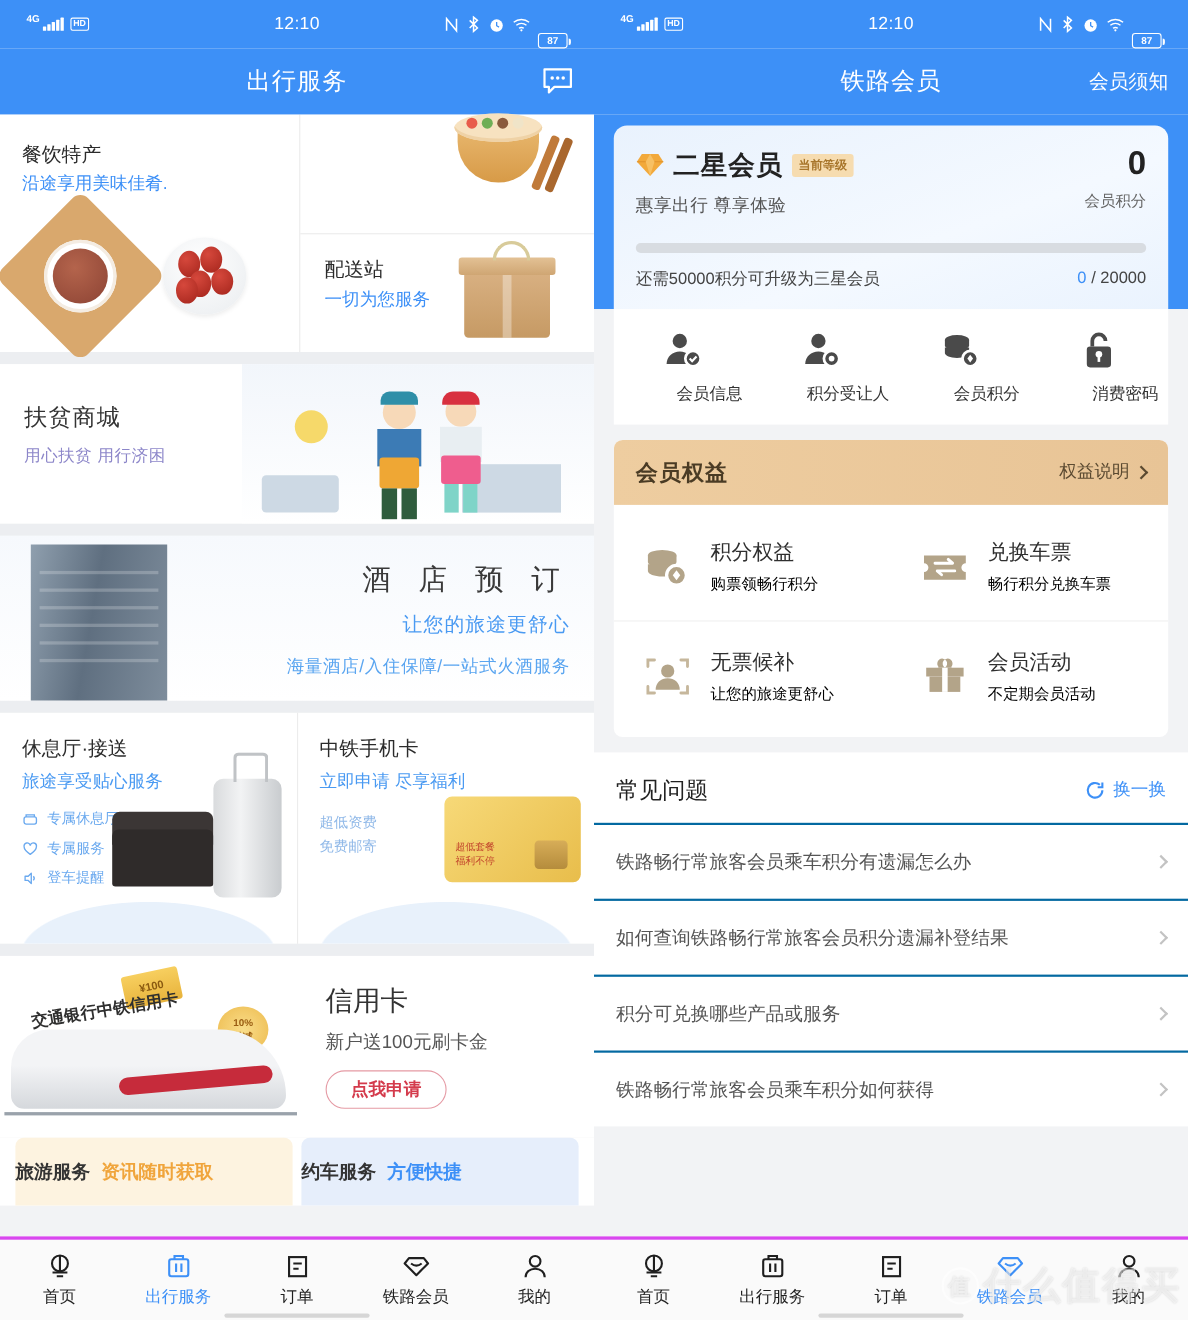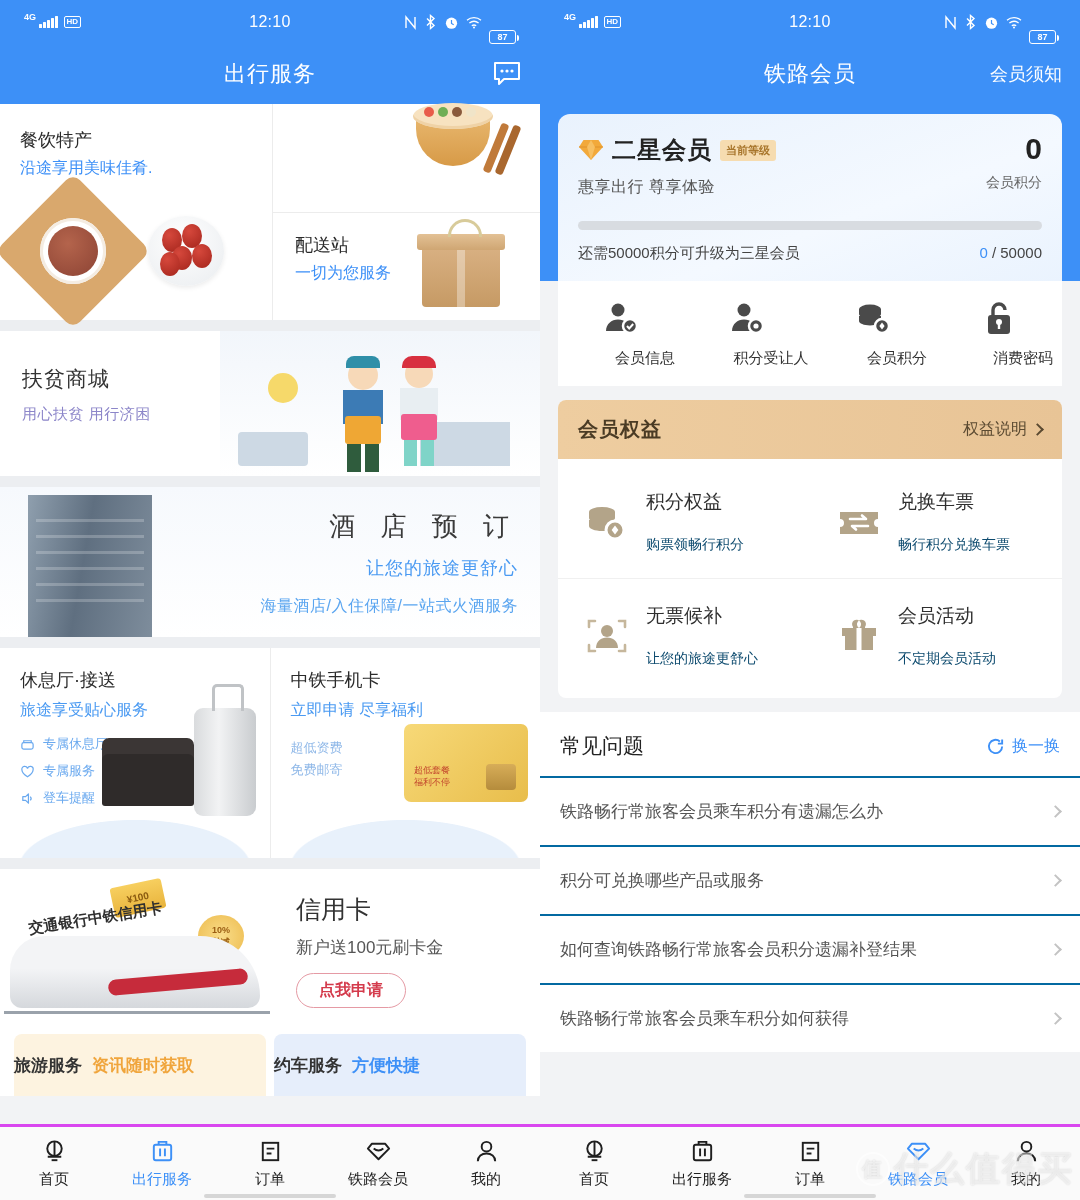--- a/index.html
+++ b/index.html
@@ -203,21 +203,21 @@
 
   .rights { margin: 0 18px; background: #fff; border-radius: 8px; overflow: hidden; }
   .rights-head { background: linear-gradient(90deg,#eecda0,#e8c496); padding: 16px 20px;
     display: flex; align-items: center; }
   .rights-title { font-size: 20px; color: #4a3b24; font-weight: bold; letter-spacing: 1px; }
   .rights-more { margin-left: auto; font-size: 16px; color: #5b4a31; display: flex; align-items: center; gap: 6px; }
   .rights-grid { display: grid; grid-template-columns: 1fr 1fr; padding: 6px 0; }
   .rg-cell { display: flex; gap: 16px; align-items: center; padding: 24px 10px 24px 26px; }
   .rg-cell.bt { border-top: 1px solid #f0f0f0; }
   .rg-t1 { font-size: 19px; color: #2f2f2f; }
-  .rg-t2 { font-size: 14px; color: #0c4a6e; margin-top: 21px; }
+  .rg-t2 { font-size: 14px; color: #000000; margin-top: 7px; }
 
   .faq { margin: 14px 0 0; background: #fff; }
   .faq-head { display: flex; align-items: center; padding: 20px 20px 16px; }
   .faq-title { font-size: 21px; color: #222; }
   .faq-refresh { margin-left: auto; display: flex; align-items: center; gap: 7px;
     color: #3d90f7; font-size: 16px; }
   .faq-item { display: flex; align-items: center; padding: 22px 20px;
     border-top: 2px solid #0369a1; font-size: 17px; color: #555; }
   .faq-item .chev { margin-left: auto; color: #c3c3c3; }
 
@@ -565,21 +565,21 @@
             <div class="mc-points">0</div>
             <div class="mc-plabel">会员积分</div>
           </div>
         </div>
         <div class="prog"></div>
         <div class="prog-row">
           <span>还需50000积分可升级为三星会员</span>
           <span>
             <span class="prog-cur">0</span>
             <span>/</span>
-            <span>50000</span>
+            <span>20000</span>
           </span>
         </div>
       </div>
     </div>
 
     <div class="quick-wrap">
       <div class="quick">
         <div class="q-item">
           <svg width="38" height="36" viewBox="0 0 38 36">
             <circle cx="16" cy="9" r="6.5" fill="#4a4a4a"></circle>
@@ -687,25 +687,25 @@
               <path d="M17 2.5V7h-4.5" fill="none" stroke="#3d90f7" stroke-width="2"></path>
             </svg>
           <span>换一换</span>
         </div>
       </div>
       <div class="faq-item">
         <span>铁路畅行常旅客会员乘车积分有遗漏怎么办</span>
         <i class="chev chev-r"></i>
       </div>
       <div class="faq-item">
+        <span>如何查询铁路畅行常旅客会员积分遗漏补登结果</span>
+        <i class="chev chev-r"></i>
+      </div>
+      <div class="faq-item">
         <span>积分可兑换哪些产品或服务</span>
-        <i class="chev chev-r"></i>
-      </div>
-      <div class="faq-item">
-        <span>如何查询铁路畅行常旅客会员积分遗漏补登结果</span>
         <i class="chev chev-r"></i>
       </div>
       <div class="faq-item">
         <span>铁路畅行常旅客会员乘车积分如何获得</span>
         <i class="chev chev-r"></i>
       </div>
     </div>
 
     <div class="tabbar">
       <div class="tab">

